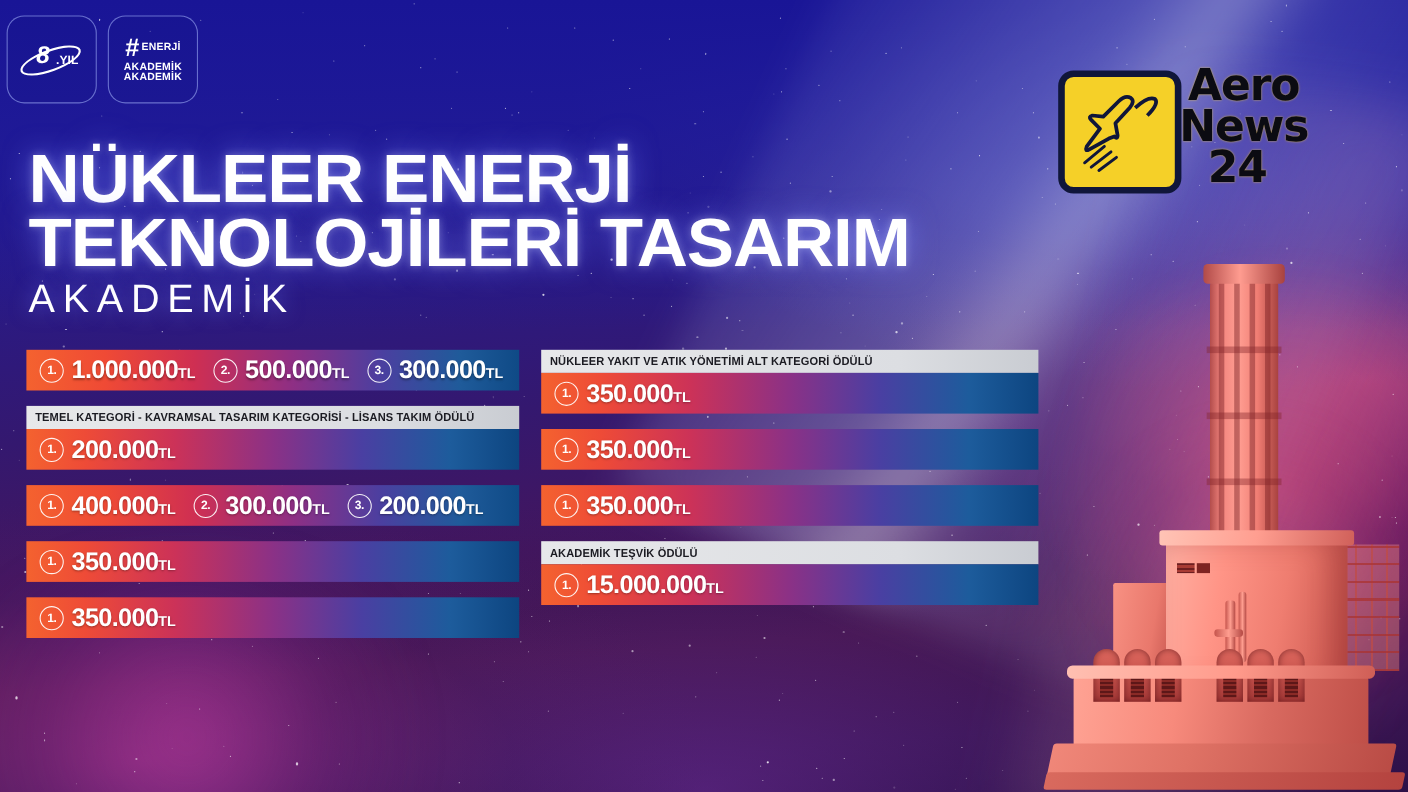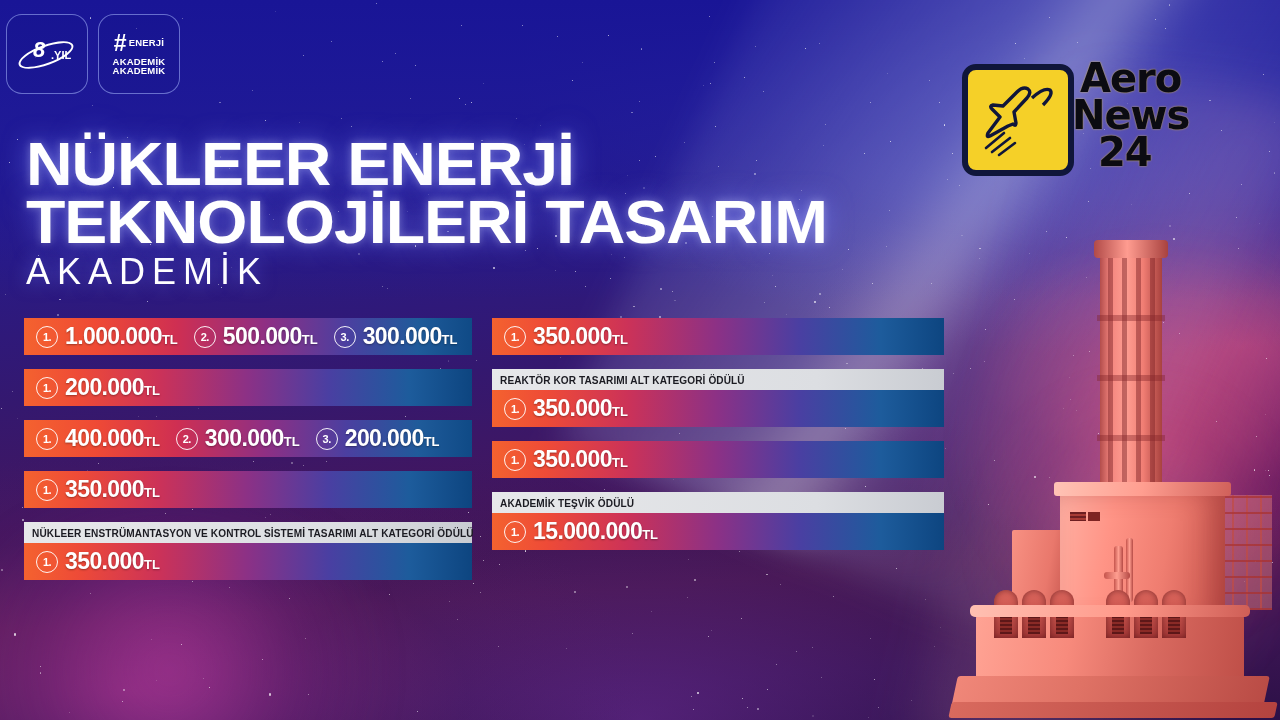--- a/index.html
+++ b/index.html
@@ -677,20 +677,23 @@
             </div>
             <div class="prize">
               <div class="rank">
                 <span>3.</span>
               </div>
               <div class="amount">300.000<em>TL</em></div>
             </div>
           </div>
         </div>
         <div class="award">
+          <div class="award-head">
+            <span>TEMEL KATEGORİ - KAVRAMSAL TASARIM KATEGORİSİ - LİSANS TAKIM ÖDÜLÜ</span>
+          </div>
           <div class="award-body one">
             <div class="prize">
               <div class="rank">
                 <span>1.</span>
               </div>
               <div class="amount">200.000<em>TL</em></div>
             </div>
           </div>
         </div>
         <div class="award">
@@ -719,48 +722,45 @@
           <div class="award-body one">
             <div class="prize">
               <div class="rank">
                 <span>1.</span>
               </div>
               <div class="amount">350.000<em>TL</em></div>
             </div>
           </div>
         </div>
         <div class="award">
-          <div class="award-head">
-            <span>NÜKLEER ENSTRÜMANTASYON VE KONTROL SİSTEMİ TASARIMI ALT KATEGORİ ÖDÜLÜ</span>
-          </div>
           <div class="award-body one">
             <div class="prize">
               <div class="rank">
                 <span>1.</span>
               </div>
               <div class="amount">350.000<em>TL</em></div>
             </div>
           </div>
         </div>
       </div>
     <div class="col col-right" id="col-right">
         <div class="award">
+          <div class="award-head">
+            <span>NÜKLEER YAKIT VE ATIK YÖNETİMİ ALT KATEGORİ ÖDÜLÜ</span>
+          </div>
           <div class="award-body one">
             <div class="prize">
               <div class="rank">
                 <span>1.</span>
               </div>
               <div class="amount">350.000<em>TL</em></div>
             </div>
           </div>
         </div>
         <div class="award">
-          <div class="award-head">
-            <span>REAKTÖR KOR TASARIMI ALT KATEGORİ ÖDÜLÜ</span>
-          </div>
           <div class="award-body one">
             <div class="prize">
               <div class="rank">
                 <span>1.</span>
               </div>
               <div class="amount">350.000<em>TL</em></div>
             </div>
           </div>
         </div>
         <div class="award">

